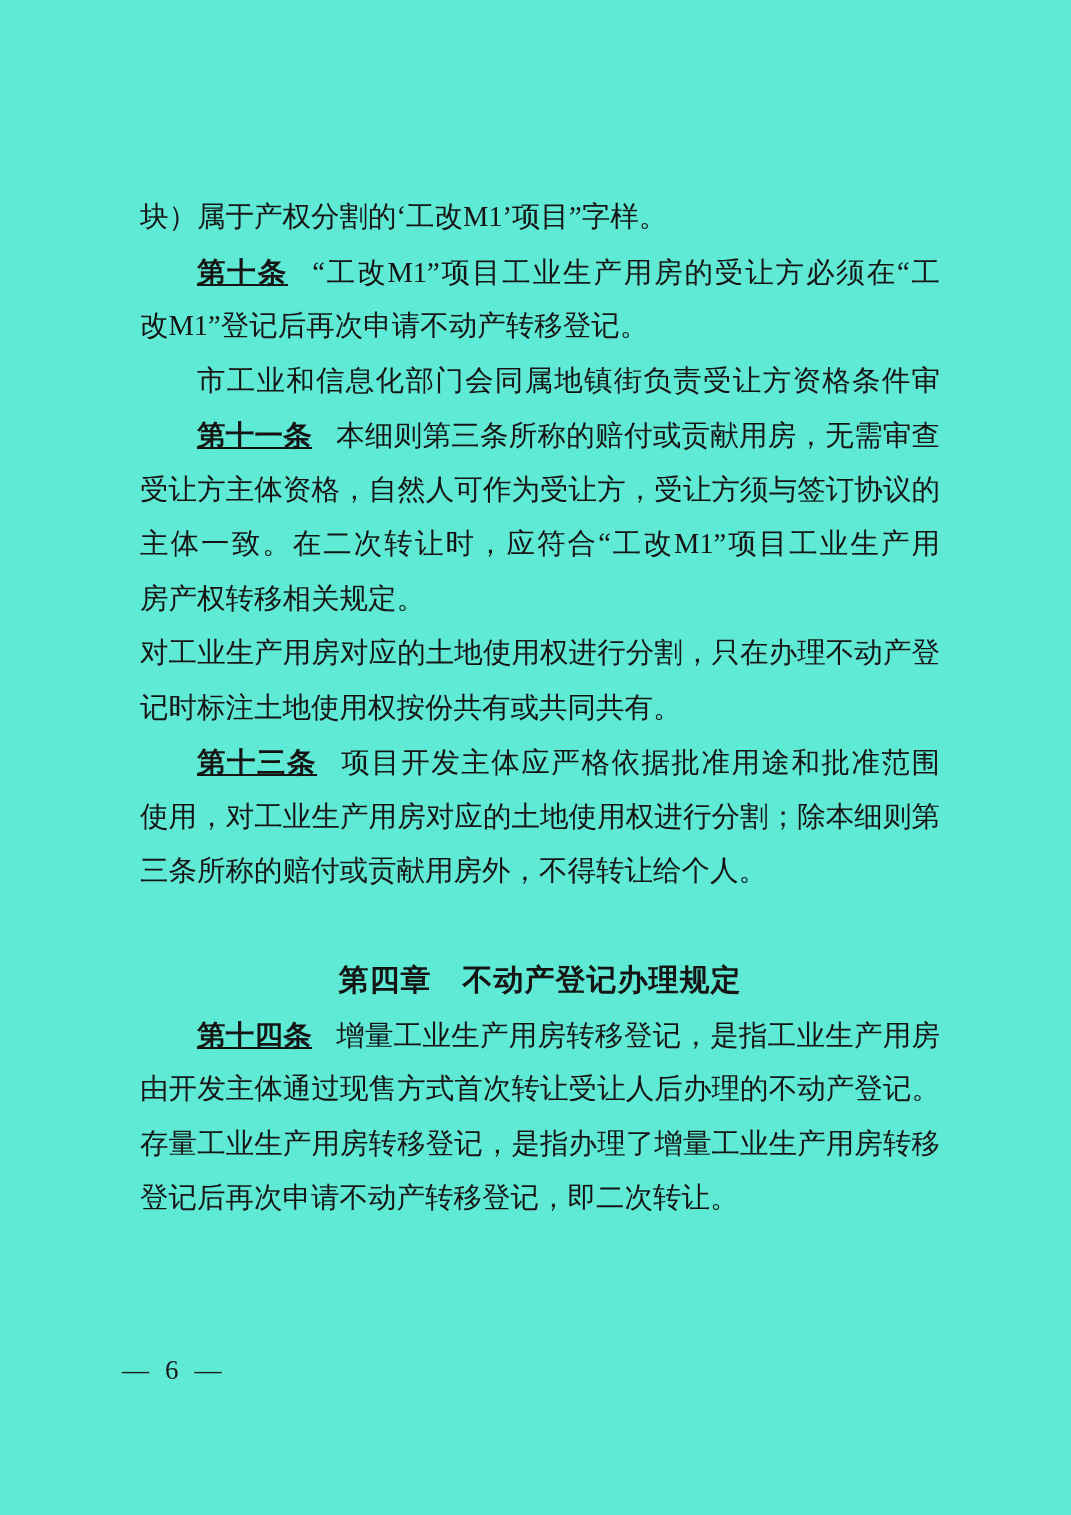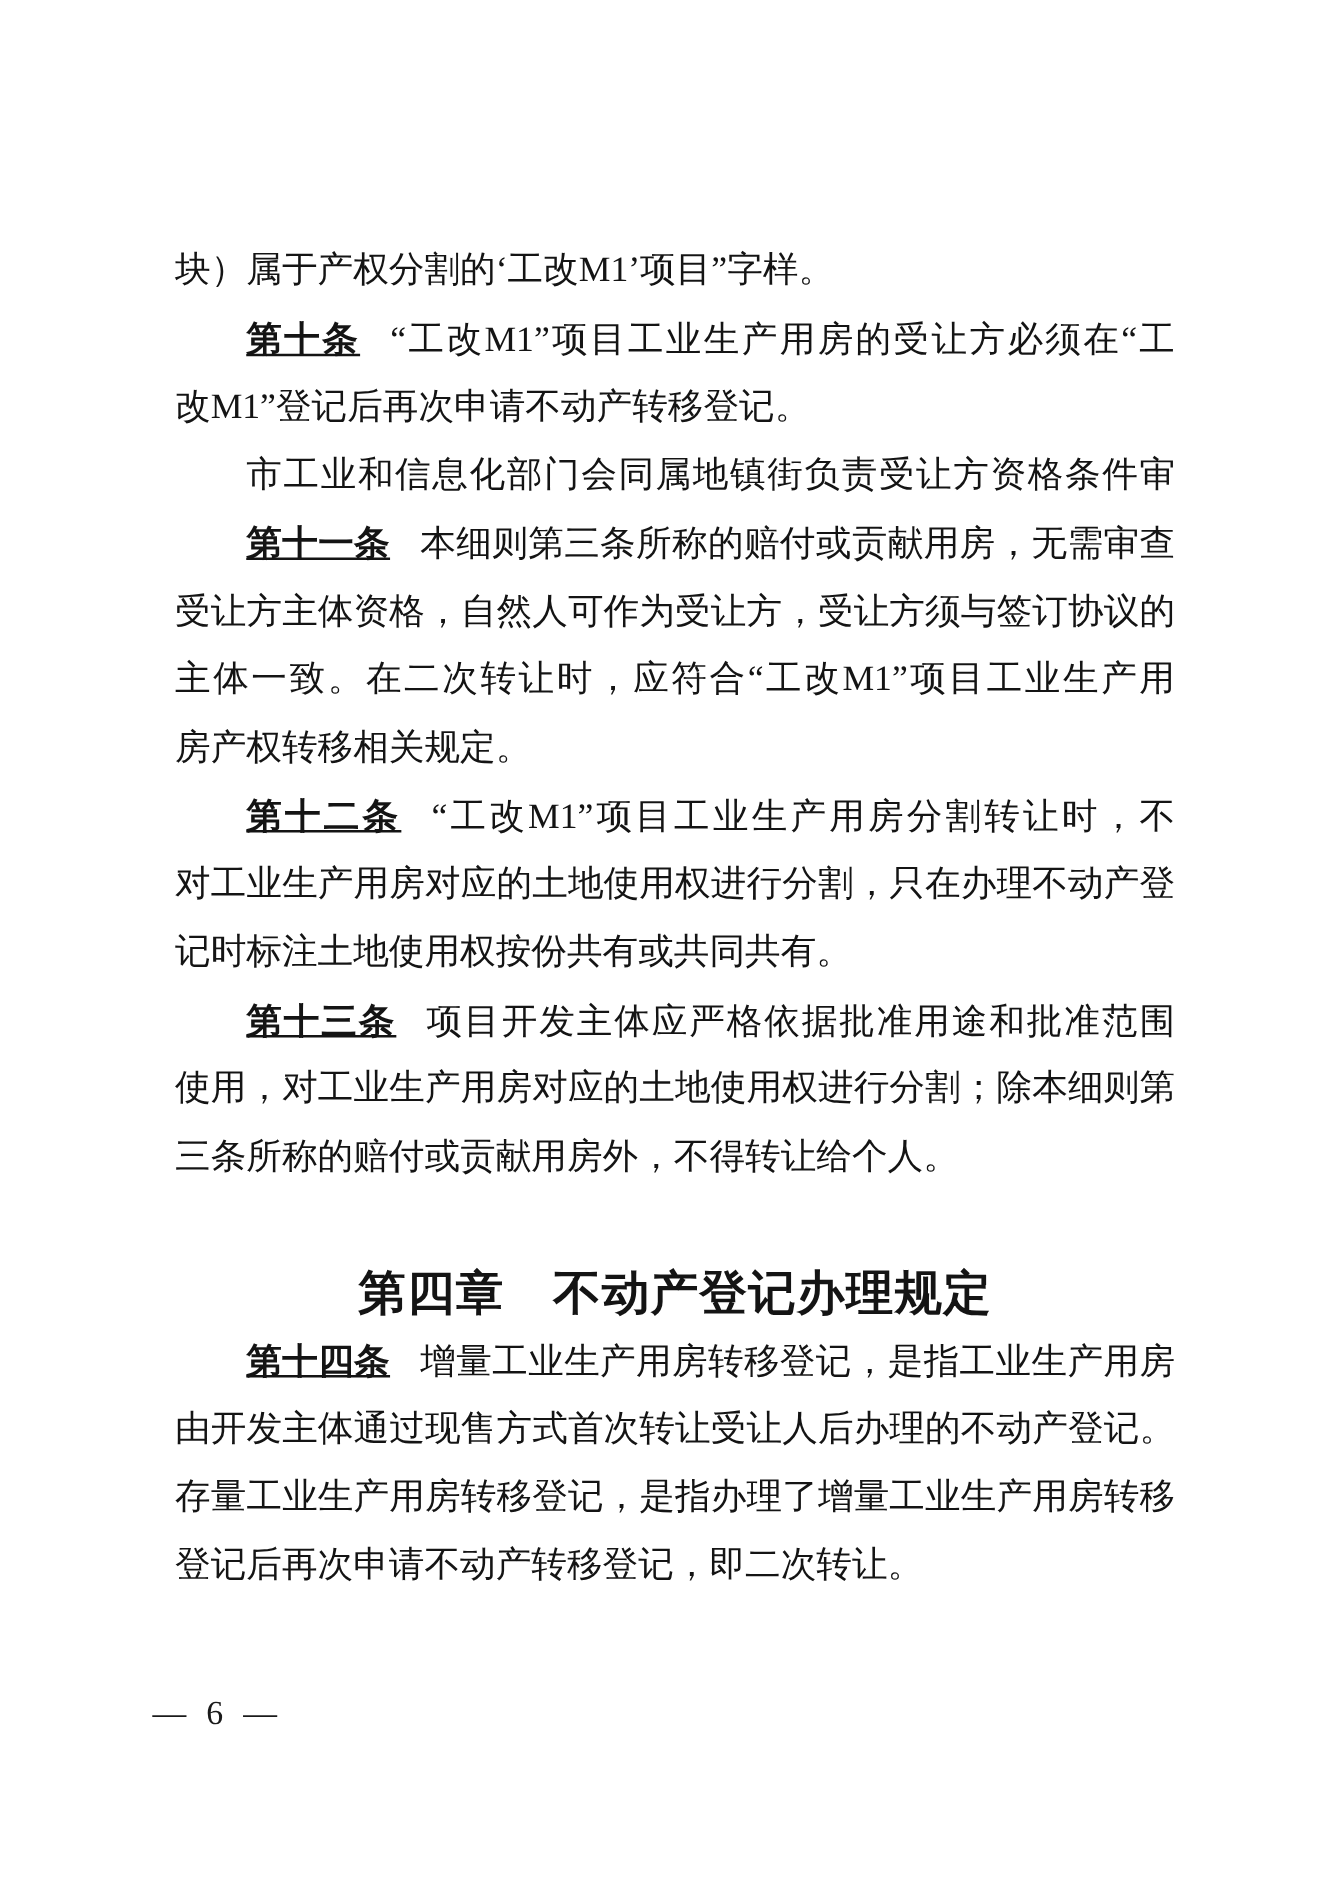--- a/index.html
+++ b/index.html
@@ -5,21 +5,21 @@
   html, body {
     margin: 0;
     padding: 0;
     background: #e8e8e8;
   }
   .page {
     position: relative;
     width: 1071px;
     height: 1515px;
     margin: 0 auto;
-    background: #ffffff;
+    background: #5eead4;
     overflow: hidden;
     color: #141414;
     font-family: "Liberation Serif", "DejaVu Serif", serif;
   }
   .content {
     position: absolute;
     left: 140px;
     top: 190px;
     width: 800px;
   }
@@ -43,21 +43,21 @@
     font-family: "Liberation Sans", "DejaVu Sans", sans-serif;
     font-weight: bold;
     margin-right: 0.85em;
     text-decoration: underline;
   }
   .chapter {
     margin-top: 54.5px;
     text-align: center;
     font-family: "Liberation Sans", "DejaVu Sans", sans-serif;
     font-weight: bold;
-    font-size: 38px;
+    font-size: 30px;
     letter-spacing: 1px;
   }
   .footer {
     position: absolute;
     left: 122px;
     top: 1352px;
     font-size: 27px;
     line-height: 36px;
     color: #1a1a1a;
   }
@@ -76,21 +76,20 @@
 
   <div class="content">
       <div class="line">块）属于产权分割的‘工改M1’项目”字样。</div>
       <div class="line indent full"><span class="art">第十条</span>“工改M1”项目工业生产用房的受让方必须在“工</div>
       <div class="line">改M1”登记后再次申请不动产转移登记。</div>
       <div class="line indent full">市工业和信息化部门会同属地镇街负责受让方资格条件审</div>
       <div class="line indent full"><span class="art">第十一条</span>本细则第三条所称的赔付或贡献用房，无需审查</div>
       <div class="line full">受让方主体资格，自然人可作为受让方，受让方须与签订协议的</div>
       <div class="line full">主体一致。在二次转让时，应符合“工改M1”项目工业生产用</div>
       <div class="line">房产权转移相关规定。</div>
-      <div class="line indent full"><span class="art">第十二条</span>“工改M1”项目工业生产用房分割转让时，不</div>
       <div class="line full">对工业生产用房对应的土地使用权进行分割，只在办理不动产登</div>
       <div class="line">记时标注土地使用权按份共有或共同共有。</div>
       <div class="line indent full"><span class="art">第十三条</span>项目开发主体应严格依据批准用途和批准范围</div>
       <div class="line full">使用，对工业生产用房对应的土地使用权进行分割；除本细则第</div>
       <div class="line">三条所称的赔付或贡献用房外，不得转让给个人。</div>
       <div class="line chapter">第四章　不动产登记办理规定</div>
       <div class="line indent full"><span class="art">第十四条</span>增量工业生产用房转移登记，是指工业生产用房</div>
       <div class="line full">由开发主体通过现售方式首次转让受让人后办理的不动产登记。</div>
       <div class="line full">存量工业生产用房转移登记，是指办理了增量工业生产用房转移</div>
       <div class="line">登记后再次申请不动产转移登记，即二次转让。</div>

